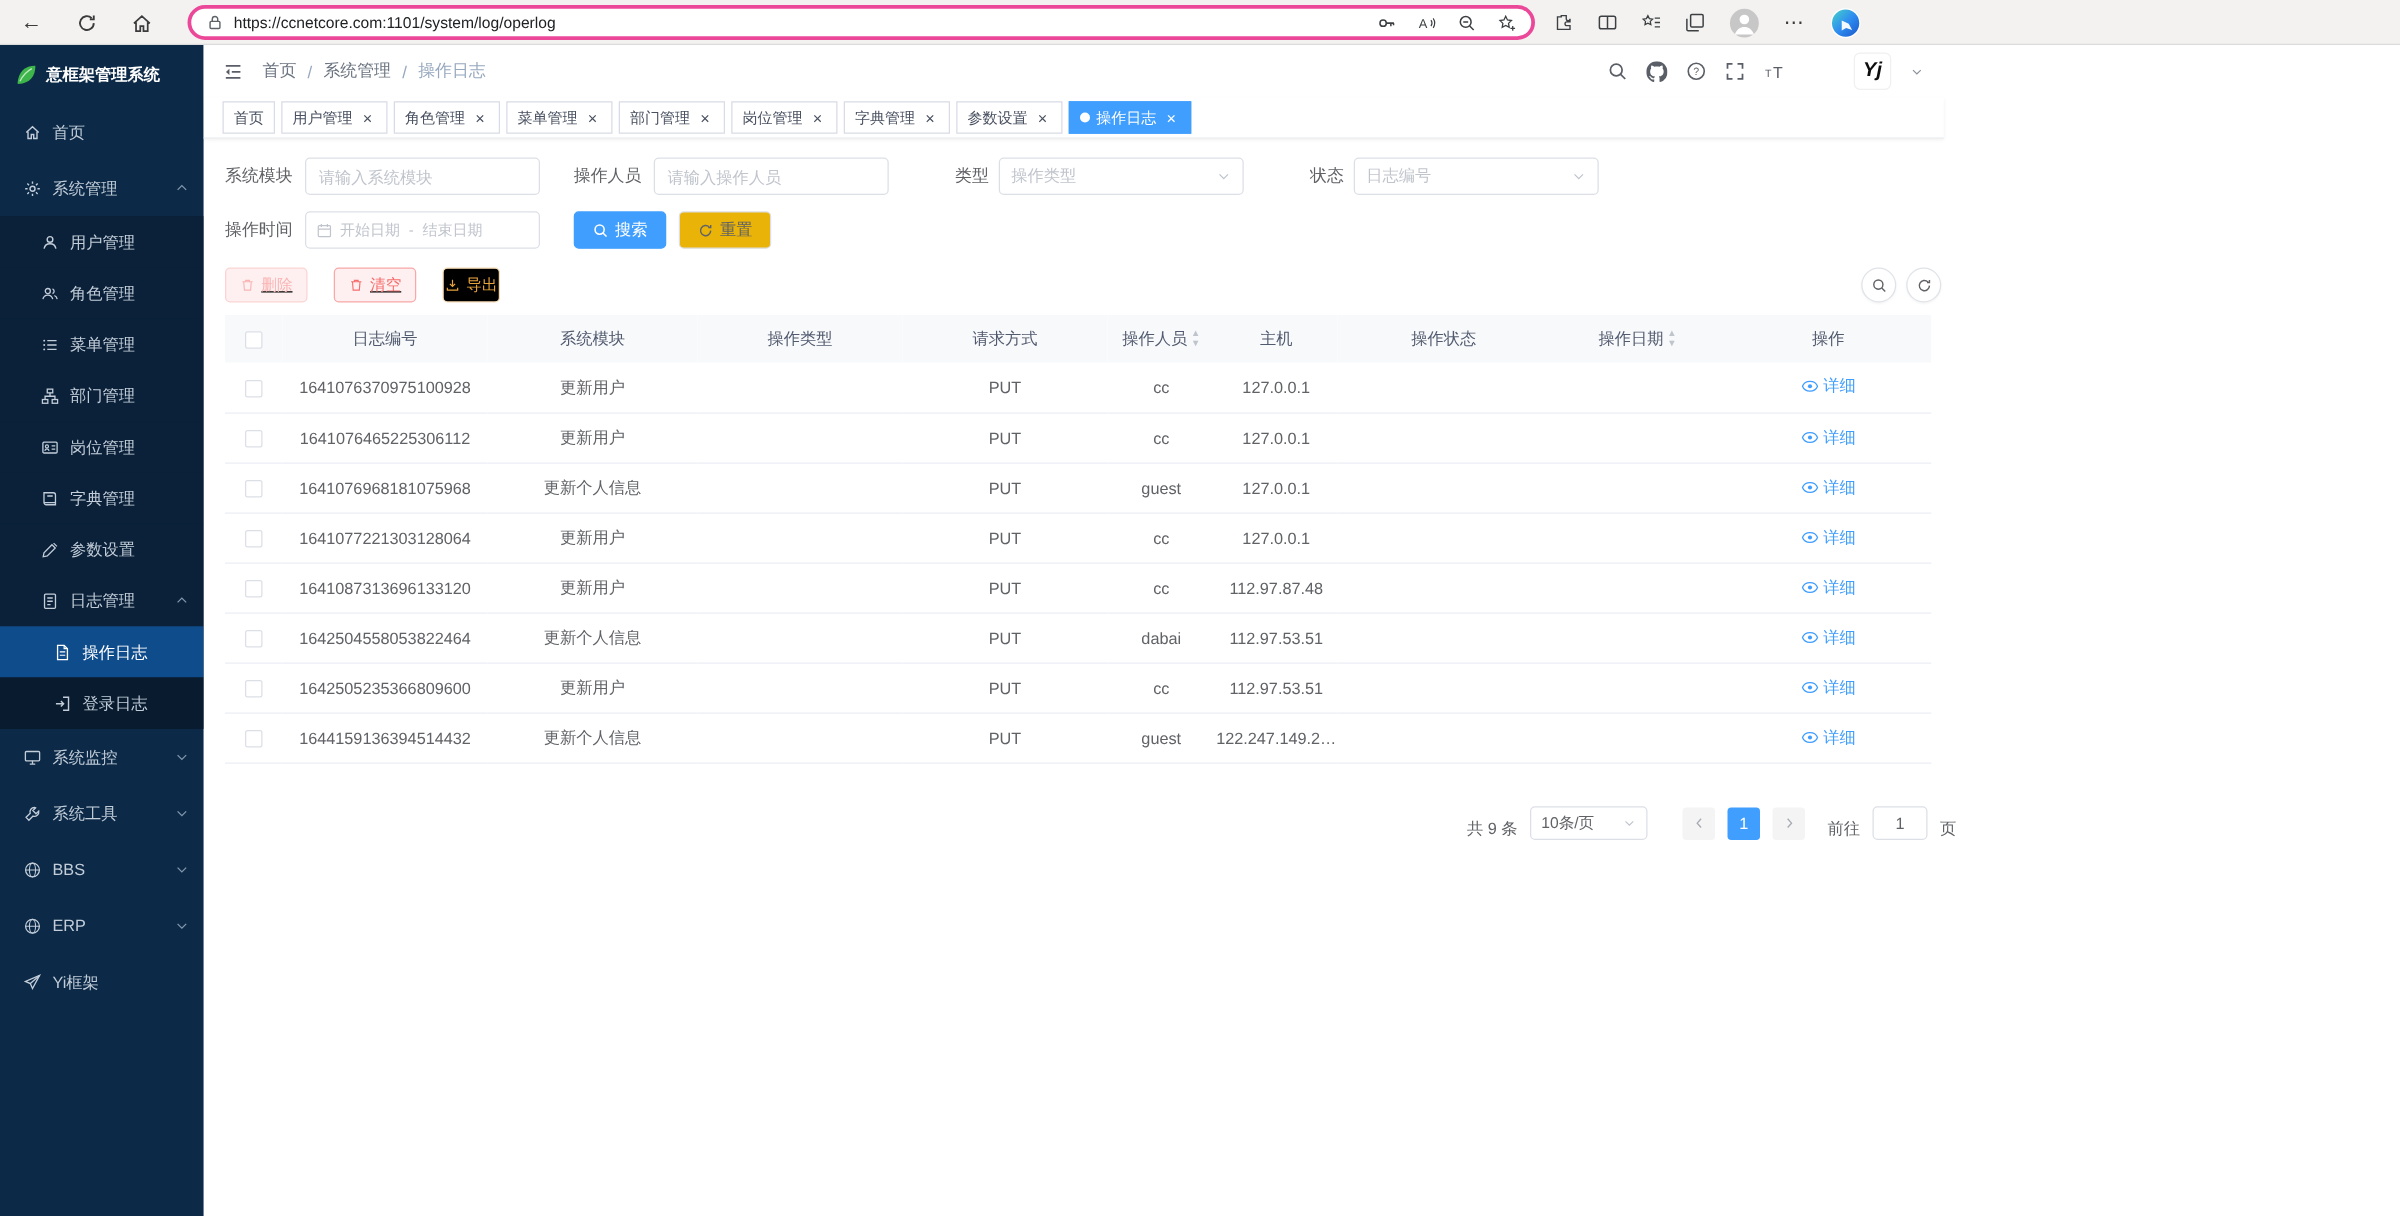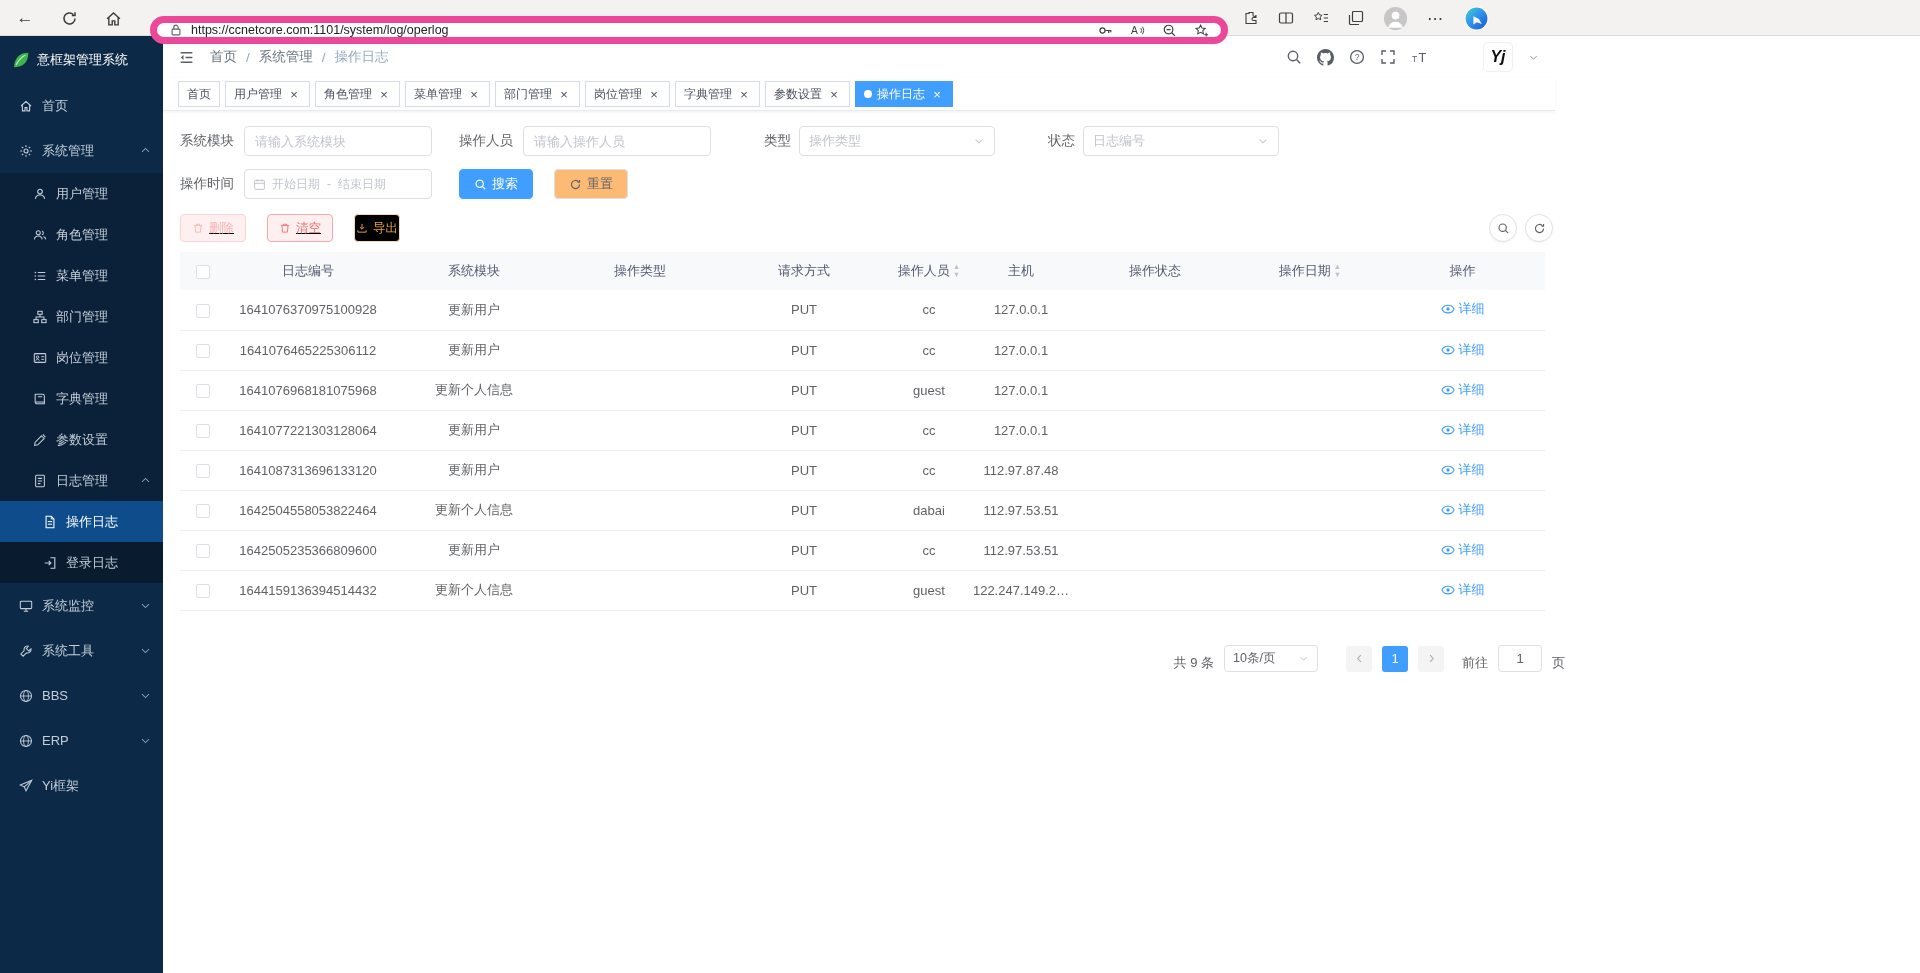--- a/index.html
+++ b/index.html
@@ -4,32 +4,32 @@
 <style>
 *{margin:0;padding:0;box-sizing:border-box;}
 html,body{width:1920px;height:973px;}
 body{font-family:"Liberation Sans","DejaVu Sans",sans-serif;background:#fff;overflow:hidden;font-size:13px;}
 svg{display:block;flex:none;}
 
 
 .browser-bar{position:relative;height:36px;background:#f3f2f1;border-bottom:1px solid #dcdcdc;}
 .bnav{position:absolute;left:14px;top:0;height:36px;display:flex;align-items:center;gap:22px;color:#3b3b3b;}
 .bicon{width:22px;height:22px;display:flex;align-items:center;justify-content:center;font-size:17px;color:#3b3b3b;cursor:pointer;}
-.address-bar{position:absolute;left:150px;top:16px;width:1078px;height:28px;background:#fff;border:7px solid #ec4899;border-radius:14px;display:flex;align-items:center;gap:8px;padding:0 12px;cursor:text;}
+.address-bar{position:absolute;left:150px;top:4px;width:1078px;height:28px;background:#fff;border:3px solid #ec4899;border-radius:14px;display:flex;align-items:center;gap:8px;padding:0 12px;cursor:text;}
 .url-text{font-size:12.5px;color:#202124;white-space:nowrap;}
 .abar-icons{margin-left:auto;display:flex;align-items:center;gap:17px;color:#3c4043;}
 .abar-icons span{cursor:pointer;display:flex;}
 .bactions{position:absolute;left:1243px;top:0;height:36px;display:flex;align-items:center;gap:19px;color:#3c4043;}
 .bactions>span{cursor:pointer;display:flex;align-items:center;}
 .more-glyph{font-size:16px;color:#3b3b3b;letter-spacing:1px;}
 
 
 .app{display:flex;height:937px;background:#fff;}
 .sidebar{width:163px;flex:none;background:#0c2a47;color:#c3cdd9;overflow:hidden;}
-.logo{height:47px;display:flex;align-items:center;gap:7px;padding:0 12px;color:#fff;font-weight:normal;font-size:13px;white-space:nowrap;}
+.logo{height:47px;display:flex;align-items:center;gap:7px;padding:0 12px;color:#fff;font-weight:bold;font-size:13px;white-space:nowrap;}
 .mi{display:flex;align-items:center;gap:9px;font-size:13px;cursor:pointer;color:#c3cdd9;white-space:nowrap;}
 .mi.top{height:45px;padding:0 12px 0 19px;}
 .submenu{background:#0a2139;}
 .mi.sub{height:41px;padding:0 12px 0 33px;background:#0a2139;}
 .subsub{background:#081b2f;}
 .mi.sub2{height:41px;padding:0 12px 0 43px;background:#081b2f;}
 .mi .arrow{margin-left:auto;color:#8096ab;}
 .mi.active{background:#0f4c8c;color:#fff;}
 .main{width:1392px;flex:none;display:flex;flex-direction:column;background:#fff;}
 
@@ -63,21 +63,21 @@
 .fselect{width:196px;height:30px;border:1px solid #dcdfe6;border-radius:4px;display:flex;align-items:center;padding:0 9px;color:#c0c4cc;cursor:pointer;background:#fff;}
 .fselect .ph{font-size:13px;}
 .fselect svg{margin-left:auto;color:#c0c4cc;}
 .fdate{width:188px;height:30px;border:1px solid #dcdfe6;border-radius:4px;display:flex;align-items:center;gap:6px;padding:0 8px;color:#c0c4cc;background:#fff;cursor:pointer;}
 .fdate .ph{font-size:12px;}
 .dsep{color:#c0c4cc;font-size:12px;margin:0 1px;}
 
 
 .btn{display:inline-flex;align-items:center;gap:5px;border-radius:4px;cursor:pointer;border:1px solid transparent;font-family:inherit;}
 .btn.primary{height:30px;padding:0 14px;background:#409eff;border-color:#409eff;color:#fff;font-size:13px;margin-left:27px;}
-.btn.plain{height:30px;padding:0 14px;background:#fdba74;border-color:#dcdfe6;color:#606266;font-size:13px;margin-left:21px;justify-content:flex-end;}
+.btn.plain{height:30px;padding:0 14px;background:#eab308;border-color:#dcdfe6;color:#606266;font-size:13px;margin-left:10px;justify-content:flex-end;}
 .toolbar{display:flex;align-items:center;margin:15px 0 10px;text-decoration:underline;}
 .btn.danger{height:28px;padding:0 11px;background:#fef0f0;border-color:#f9a7a7;color:#f56c6c;font-size:12.5px;margin-right:21px;}
 .btn.danger.disabled{border-color:#fbd3d3;color:#f9b3b3;cursor:not-allowed;}
 .btn.warning{height:28px;padding:0 1px;background:#000000;border-color:#f5dab1;color:#e6a23c;font-size:12.5px;}
 .tb-right{margin-left:auto;display:flex;gap:8px;margin-right:2px;}
 .circle-btn{width:28px;height:28px;border-radius:50%;border:1px solid #e0e3e8;background:#fff;display:flex;align-items:center;justify-content:center;color:#606266;cursor:pointer;box-shadow:0 1px 2px rgba(0,0,0,.05);}
 
 
 .log-table{width:1365px;border-collapse:collapse;table-layout:fixed;margin-top:3px;}
 .log-table th{height:38px;background:#f8f9fb;color:#515a6e;font-weight:normal;font-size:13px;text-align:center;white-space:nowrap;}

